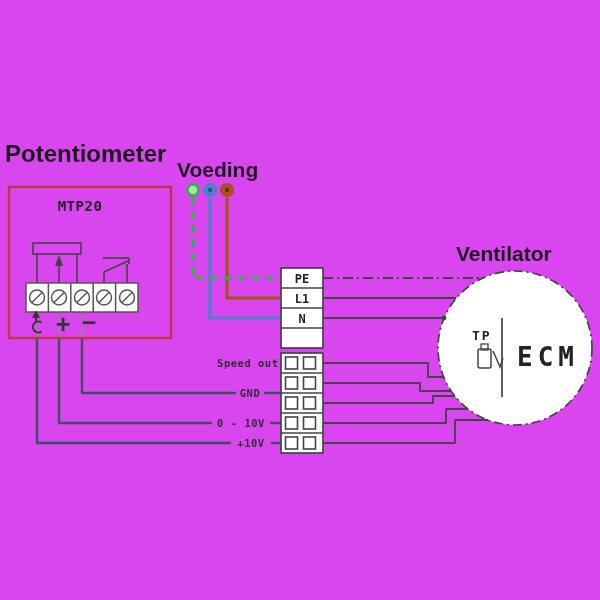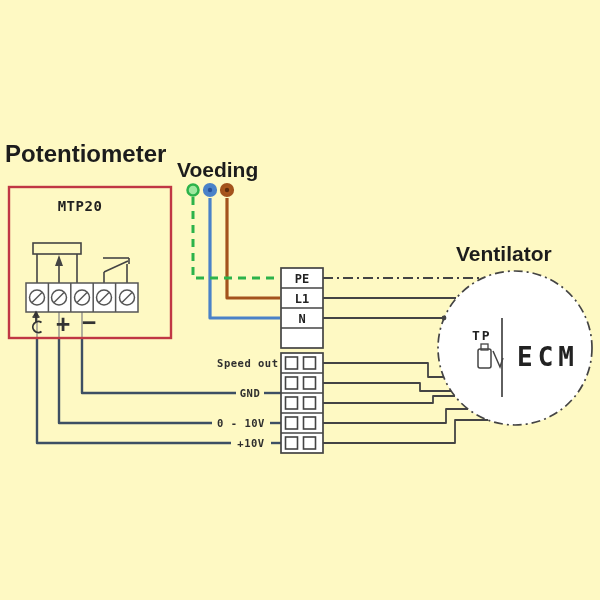--- a/index.html
+++ b/index.html
@@ -1,16 +1,16 @@
 <!DOCTYPE html>
 <html><head>
 <meta charset="utf-8">
 <style>
   html,body{margin:0;padding:0;background:#fff;}
-  .canvas{position:relative;width:600px;height:600px;background:#fef9c3;overflow:hidden;
+  .canvas{position:relative;width:600px;height:600px;background:#d946ef;overflow:hidden;
           font-family:"Liberation Sans",sans-serif;}
   svg{display:block;}
   .t-big{font:600 24px "Liberation Sans",sans-serif;fill:#1c1c1c;}
   .t-med{font:600 21px "Liberation Sans",sans-serif;fill:#1c1c1c;}
   .t-model{font:700 14px "DejaVu Sans Mono",monospace;fill:#222;letter-spacing:.5px;}
   .t-term{font:700 12px "DejaVu Sans Mono",monospace;fill:#222;}
   .t-sig{font:700 10.5px "DejaVu Sans Mono",monospace;fill:#2f2f2f;letter-spacing:.5px;}
   .t-pm{font:700 25px "Liberation Sans",sans-serif;fill:#333;}
   .t-tp{font:700 13px "DejaVu Sans Mono",monospace;fill:#222;letter-spacing:2px;}
   .t-ecm{font:700 26px "DejaVu Sans Mono",monospace;fill:#222;letter-spacing:5px;}

